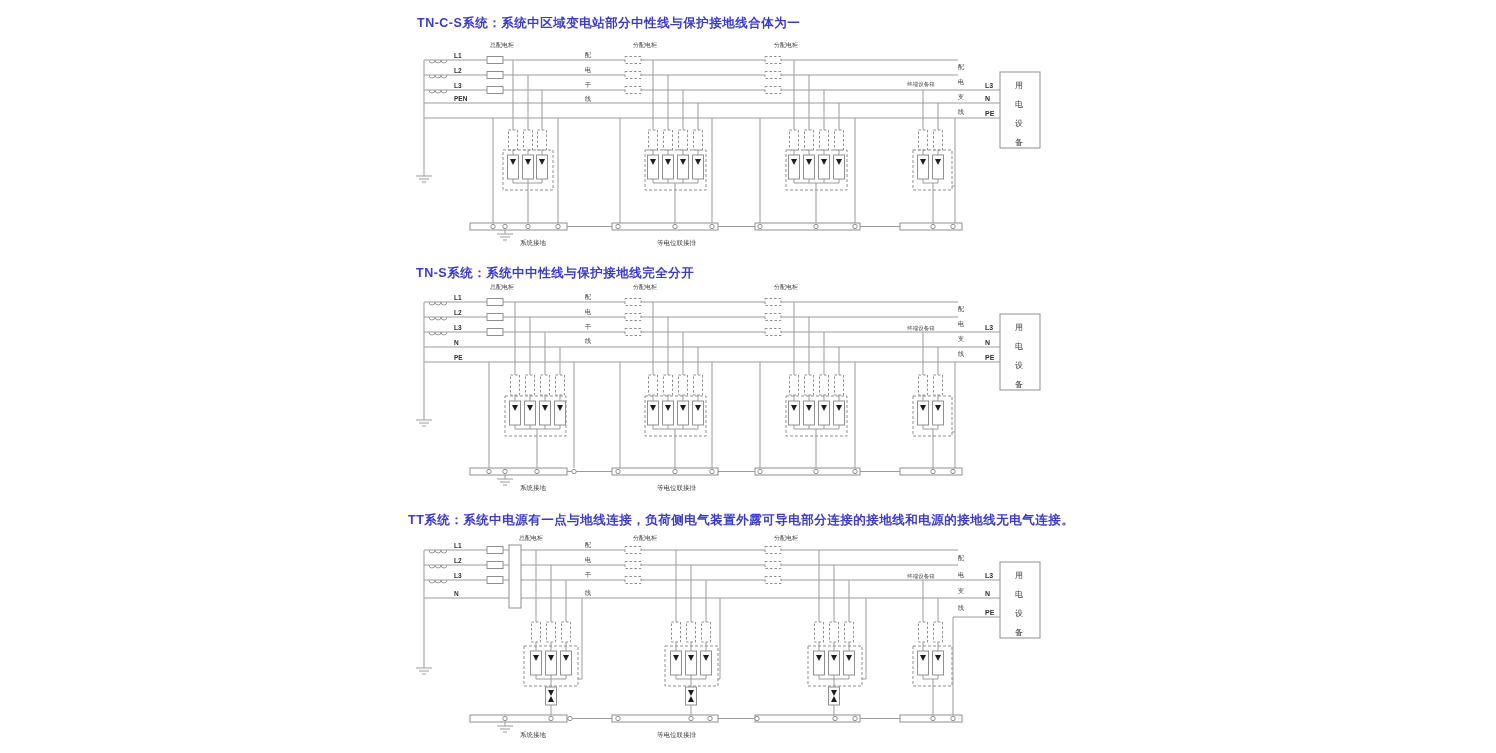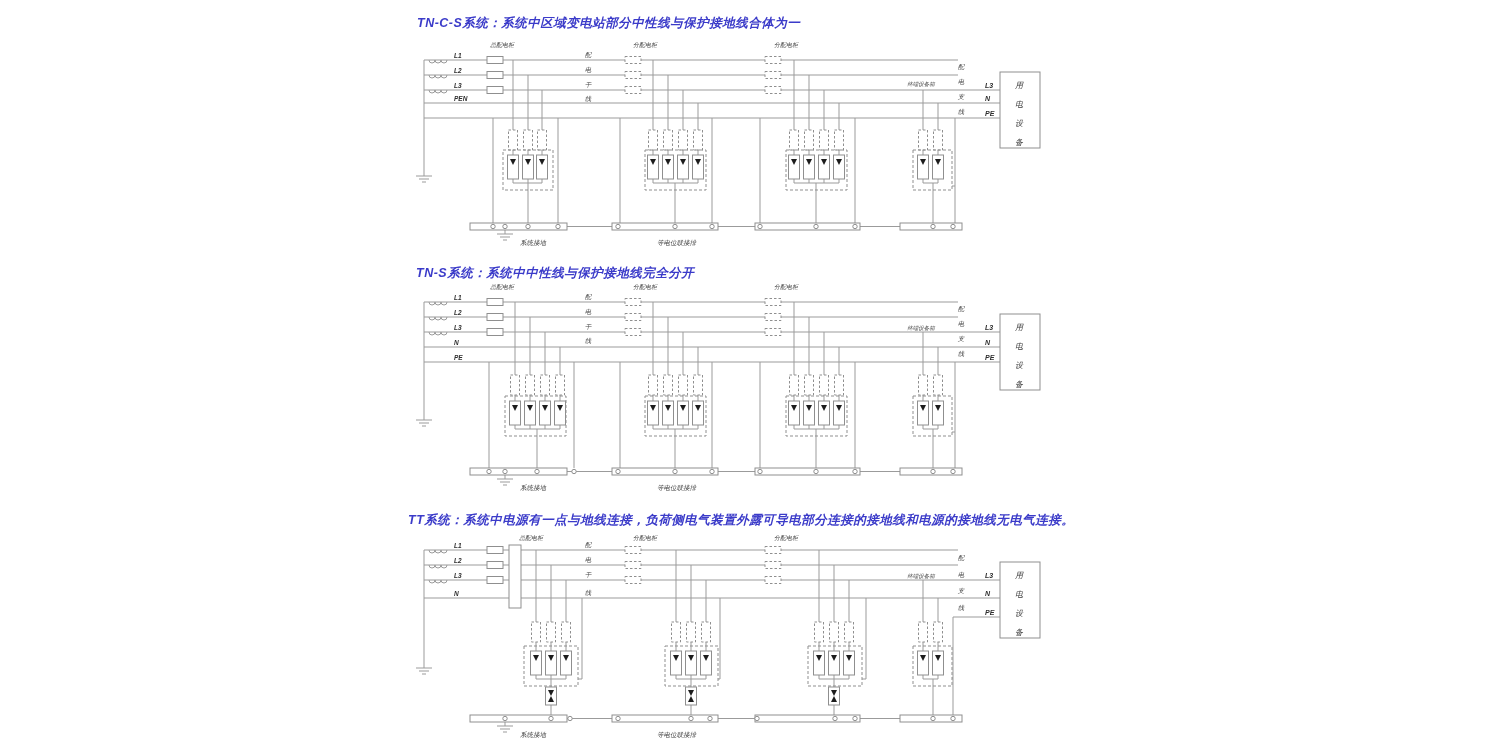--- a/index.html
+++ b/index.html
@@ -1,17 +1,17 @@
 <!DOCTYPE html>
 <html><head>
 <meta charset="utf-8">
 <style>
   html,body{margin:0;padding:0;background:#ffffff;}
   .page{position:relative;width:1496px;height:753px;background:#fff;overflow:hidden;
-        font-family:"Liberation Sans", sans-serif;font-style:italic;}
+        font-family:"Liberation Sans", sans-serif;}
   svg{display:block;}
   .w{stroke:#9b9b9b;stroke-width:1;fill:none;}
   .bx{fill:#ffffff;stroke:#8f8f8f;stroke-width:1;}
   .dsh{stroke-dasharray:2.5,2;}
   .gb{fill:none;stroke:#8f8f8f;stroke-width:1;stroke-dasharray:3,2;}
   .tri{fill:#1d1d1d;stroke:none;}
   .nd{fill:#ffffff;stroke:#8f8f8f;stroke-width:1;}
   text{fill:#3c3c3c;font-family:"Liberation Sans", sans-serif;}
   .title{fill:#3b3bc9;font-size:12.5px;font-weight:600;letter-spacing:.5px;}
   .pl{font-size:6.5px;font-weight:bold;fill:#2e2e2e;}

